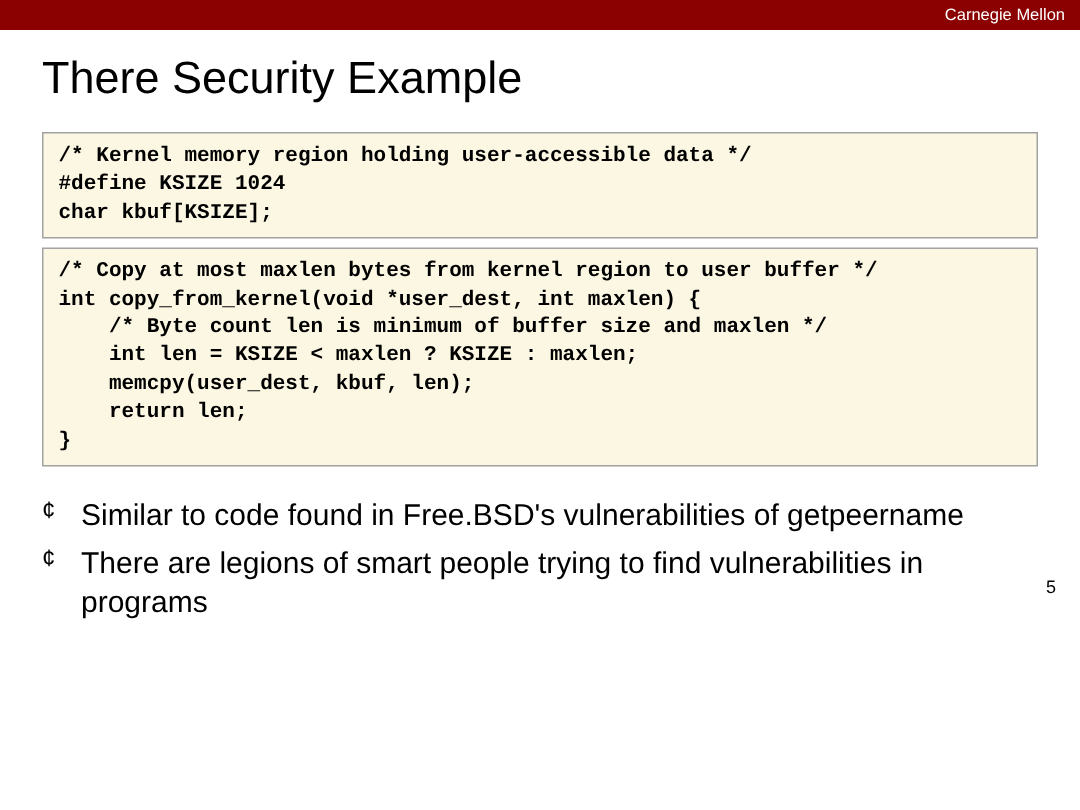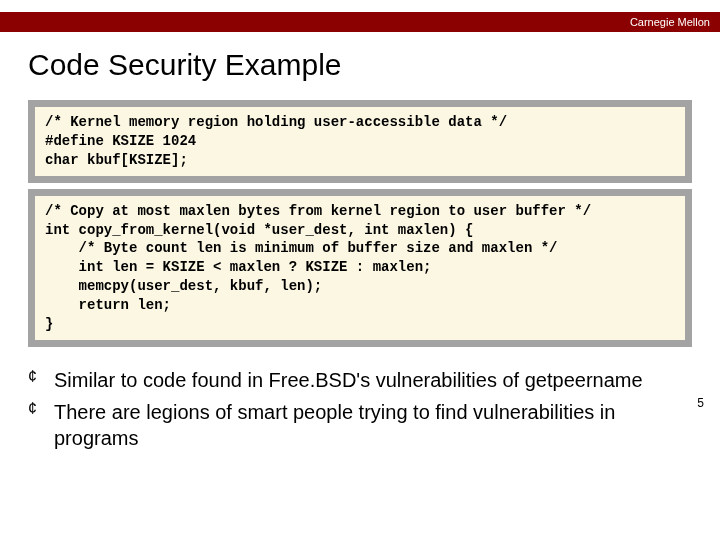--- a/index.html
+++ b/index.html
@@ -1,34 +1,34 @@
 <!DOCTYPE html>
 <html><head>
   <meta charset="utf-8">
   <style>
     * { margin: 0; padding: 0; box-sizing: border-box; }
     html, body { width: 720px; height: 540px; font-family: Arial, Helvetica, sans-serif; background: #fff; }
-    .slide { width: 720px; height: 408px; position: relative; background: #fff; margin-top: 12px; }
+    .slide { width: 720px; height: 408px; position: relative; background: #fff; }
     .topbar { height: 20px; background: #8b0000; display: flex; justify-content: flex-end; align-items: center; padding-right: 10px; }
     .topbar-text { color: #fff; font-size: 11px; font-weight: normal; }
     .title { font-size: 30px; font-weight: normal; color: #000; padding: 16px 28px 12px 28px; }
-    .code-box { margin: 6px 28px; border: 7px solid #a3a3a3; background: #fbf7e3; padding: 6px 10px; font-family: "Courier New", monospace; font-size: 14px; font-weight: bold; line-height: 1.35; white-space: pre; overflow: hidden; }
+    .code-box { margin: 6px 28px; border: 1px solid #a3a3a3; background: #fbf7e3; padding: 6px 10px; font-family: "Courier New", monospace; font-size: 14px; font-weight: bold; line-height: 1.35; white-space: pre; overflow: hidden; }
     .bullets { padding: 14px 28px 0 54px; }
     .bullets li { list-style: none; position: relative; font-size: 20px; color: #000; line-height: 1.3; margin-bottom: 6px; }
     .bullet-marker { position: absolute; left: -26px; top: 2px; font-size: 16px; line-height: 1; }
     .page-num { position: absolute; bottom: 10px; right: 16px; font-size: 12px; color: #000; }
   </style>
 </head>
 <body>
 
 <div class="slide">
   <div class="topbar">
     <span class="topbar-text">Carnegie Mellon</span>
   </div>
-  <h1 class="title">Code Security Example</h1>
+  <h1 class="title">There Security Example</h1>
 
   <div class="code-box">/* Kernel memory region holding user-accessible data */
 #define KSIZE 1024
 char kbuf[KSIZE];</div>
   <div class="code-box">/* Copy at most maxlen bytes from kernel region to user buffer */
 int copy_from_kernel(void *user_dest, int maxlen) {
     /* Byte count len is minimum of buffer size and maxlen */
     int len = KSIZE &lt; maxlen ? KSIZE : maxlen;
     memcpy(user_dest, kbuf, len);
     return len;

